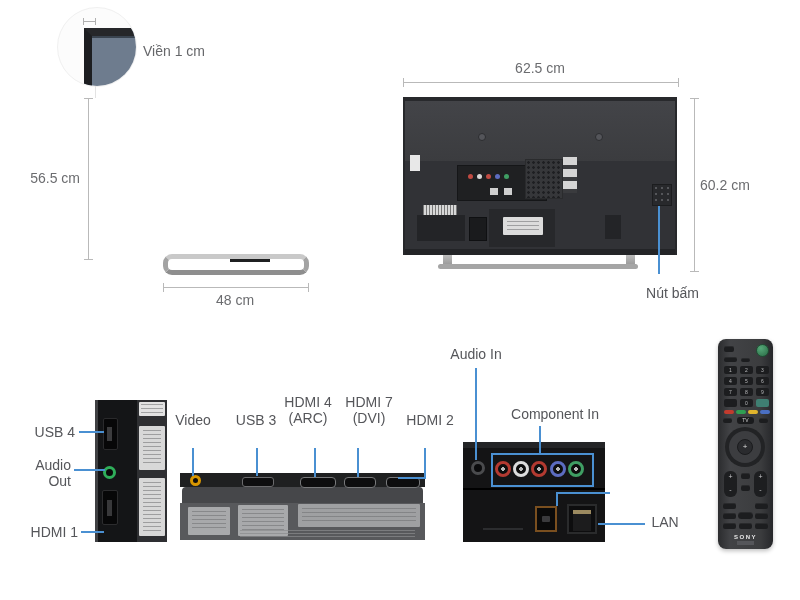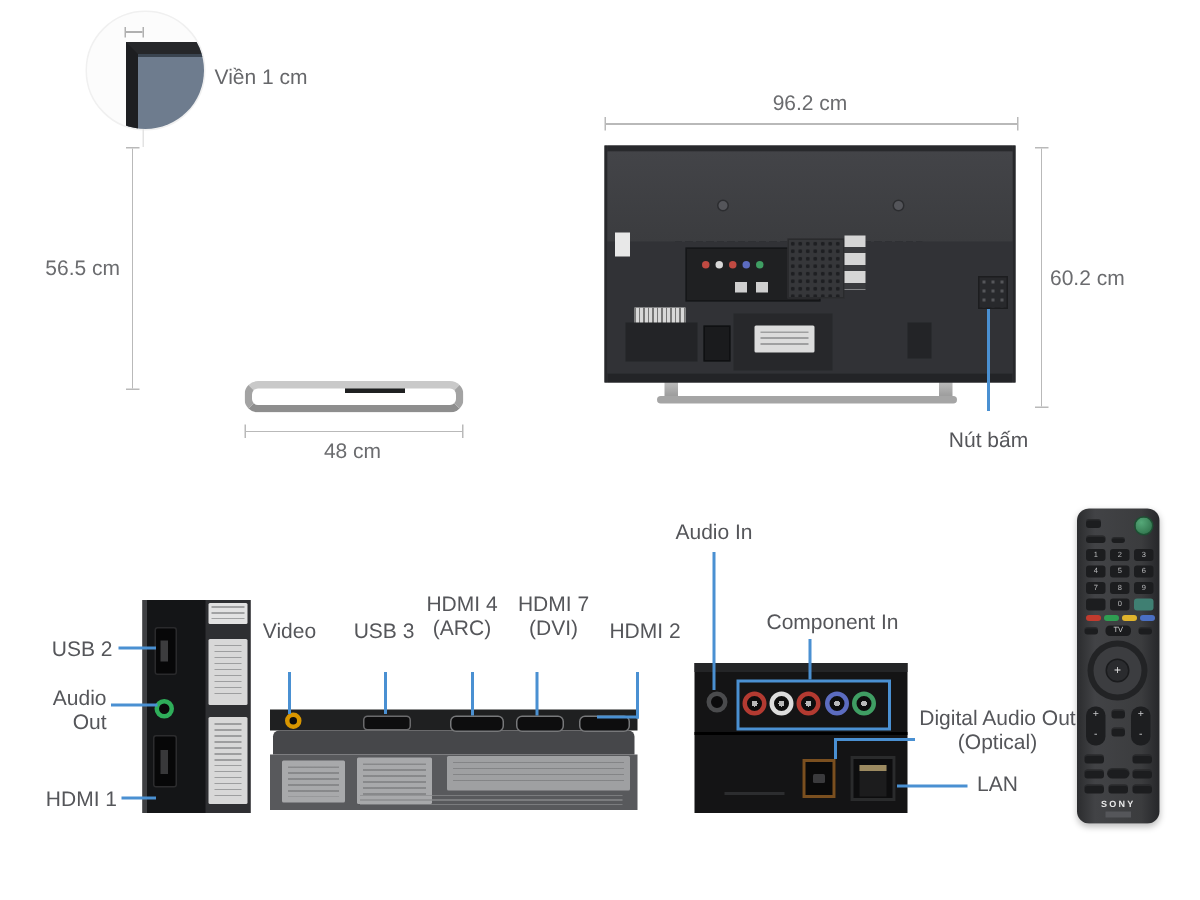--- a/index.html
+++ b/index.html
@@ -50,21 +50,21 @@
   <div class="abs" style="left:163px;top:254px;width:146px;height:21px;box-sizing:border-box;border-radius:9px;
               border:5px solid;border-color:#c9c9c9 #a3a3a3 #8e8e8e #a3a3a3;z-index:1;"></div>
 
   <div class="vmeasure" style="left:84px;top:98px;height:160px;"></div>
   <div class="measure-lbl" style="left:28px;top:170px;width:52px;text-align:right;">56.5 cm</div>
 
   <div class="hmeasure" style="left:163px;top:283px;width:144px;"></div>
   <div class="measure-lbl" style="left:195px;top:292px;width:80px;text-align:center;">48 cm</div>
 
   <div class="hmeasure" style="left:403px;top:78px;width:274px;"></div>
-  <div class="measure-lbl" style="left:490px;top:60px;width:100px;text-align:center;">96.2 cm</div>
+  <div class="measure-lbl" style="left:490px;top:60px;width:100px;text-align:center;">62.5 cm</div>
 
   <div class="abs" style="left:403px;top:97px;width:274px;height:158px;background:#3a3b3e;
               border-left:2px solid #27282b;border-right:2px solid #27282b;box-sizing:border-box;z-index:2;">
     <div class="abs" style="left:0;top:0;width:100%;height:4px;background:#28292c;"></div>
     <div class="abs" style="left:0;top:4px;width:100%;height:60px;background:linear-gradient(#434448,#3b3c3f);"></div>
     <div class="abs" style="left:73px;top:36px;width:6px;height:6px;border-radius:50%;background:#54555a;border:1px solid #2c2d30;"></div>
     <div class="abs" style="left:190px;top:36px;width:6px;height:6px;border-radius:50%;background:#54555a;border:1px solid #2c2d30;"></div>
     <div class="abs" style="left:45px;top:64px;width:165px;height:8px;background:
                 repeating-linear-gradient(90deg,#232427 0 5px,#45464a 5px 7px);"></div>
     <div class="abs" style="left:0;top:64px;width:100%;height:88px;background:#313236;"></div>
@@ -98,21 +98,21 @@
     <div class="abs" style="left:0;bottom:0;width:100%;height:6px;background:#232427;"></div>
   </div>
   <div class="abs" style="left:443px;top:253px;width:9px;height:15px;background:linear-gradient(#c2c2c2,#8f8f8f);z-index:1;"></div>
   <div class="abs" style="left:626px;top:253px;width:9px;height:15px;background:linear-gradient(#c2c2c2,#8f8f8f);z-index:1;"></div>
   <div class="abs" style="left:438px;top:264px;width:200px;height:5px;background:#a5a5a5;border-radius:3px;z-index:1;"></div>
 
   <div class="vmeasure" style="left:690px;top:98px;height:172px;"></div>
   <div class="measure-lbl" style="left:700px;top:177px;width:70px;">60.2 cm</div>
 
   <div class="leader-v" style="left:658px;top:206px;height:68px;z-index:3;"></div>
-  <div class="lbl" style="left:619px;top:285px;width:80px;text-align:center;">Nút bấm</div>
+  <div class="lbl" style="left:619px;top:285px;width:80px;text-align:right;">Nút bấm</div>
 
   <div class="abs" style="left:95px;top:400px;width:72px;height:142px;background:#141517;">
     <div class="abs" style="left:0;top:0;width:3px;height:100%;background:#3f4043;"></div>
     <div class="abs" style="left:42px;top:0;width:30px;height:100%;background:#2e2f32;"></div>
     <div class="abs sticker" style="left:44px;top:2px;width:26px;height:14px;background:#e2e2e2;">
       <div class="sticker-lines" style="inset:2px;"></div>
     </div>
     <div class="abs sticker" style="left:44px;top:26px;width:26px;height:44px;background:#d8d8d8;">
       <div class="sticker-lines"></div>
     </div>
@@ -121,21 +121,21 @@
     </div>
     <div class="abs" style="left:8px;top:18px;width:13px;height:30px;background:#070708;border:1px solid #2a2a2c;border-radius:2px;">
       <div class="abs" style="left:3px;top:8px;width:5px;height:14px;background:#3c3c3e;"></div>
     </div>
     <div class="abs" style="left:8px;top:66px;width:13px;height:13px;border-radius:50%;border:3px solid #2fae5a;
                 background:#0a0a0a;box-sizing:border-box;"></div>
     <div class="abs" style="left:7px;top:90px;width:14px;height:33px;background:#070708;border:1px solid #2c2c2e;border-radius:2px;">
       <div class="abs" style="left:4px;top:9px;width:5px;height:16px;background:#38383a;"></div>
     </div>
   </div>
-  <div class="lbl" style="left:20px;top:424px;width:55px;text-align:right;">USB 2</div>
+  <div class="lbl" style="left:20px;top:424px;width:55px;text-align:right;">USB 4</div>
   <div class="leader-h" style="left:79px;top:431px;width:25px;"></div>
   <div class="lbl" style="left:25px;top:457px;width:46px;text-align:right;">Audio Out</div>
   <div class="leader-h" style="left:74px;top:469px;width:31px;"></div>
   <div class="lbl" style="left:20px;top:524px;width:58px;text-align:right;">HDMI 1</div>
   <div class="leader-h" style="left:81px;top:531px;width:23px;"></div>
 
   <div class="abs" style="left:180px;top:473px;width:245px;height:67px;">
     <div class="abs" style="left:0;top:0;width:100%;height:14px;background:#1f2021;"></div>
     <div class="abs" style="left:2px;top:14px;width:241px;height:16px;background:#46474a;border-radius:4px 4px 0 0;"></div>
     <div class="abs" style="left:0;top:30px;width:100%;height:37px;background:#58595c;"></div>
@@ -185,21 +185,20 @@
     </div>
     <div class="abs" style="left:104px;top:62px;width:30px;height:30px;background:#0d0d0e;border:2px solid #2a2b2c;box-sizing:border-box;">
       <div class="abs" style="left:4px;top:4px;width:18px;height:17px;background:#1c1c1d;border-top:4px solid #9c8a60;"></div>
     </div>
     <div class="abs" style="left:20px;top:86px;width:40px;height:2px;background:#2c2d2f;"></div>
   </div>
   <div class="lbl" style="left:444px;top:346px;width:64px;text-align:center;">Audio In</div>
   <div class="leader-v" style="left:475px;top:368px;height:92px;z-index:3;"></div>
   <div class="lbl" style="left:505px;top:406px;width:100px;text-align:center;">Component In</div>
   <div class="leader-v" style="left:539px;top:426px;height:27px;z-index:3;"></div>
-  <div class="lbl" style="left:612px;top:470px;width:106px;text-align:center;">Digital Audio Out (Optical)</div>
   <div class="leader-h" style="left:556px;top:492px;width:54px;z-index:3;"></div>
   <div class="leader-v" style="left:556px;top:492px;height:14px;z-index:3;"></div>
   <div class="lbl" style="left:612px;top:514px;width:106px;text-align:center;">LAN</div>
   <div class="leader-h" style="left:598px;top:523px;width:47px;z-index:3;"></div>
 
   <div class="abs" style="left:718px;top:339px;width:55px;height:210px;border-radius:8px;
               background:linear-gradient(90deg,#2b2c2e,#424346 22%,#3b3c3e 78%,#26272a);
               box-shadow:0 2px 4px rgba(0,0,0,.25);">
     <div class="rbtn" style="left:6px;top:7px;width:10px;height:6px;"></div>
     <div class="abs" style="left:38px;top:5px;width:11px;height:11px;border-radius:50%;

